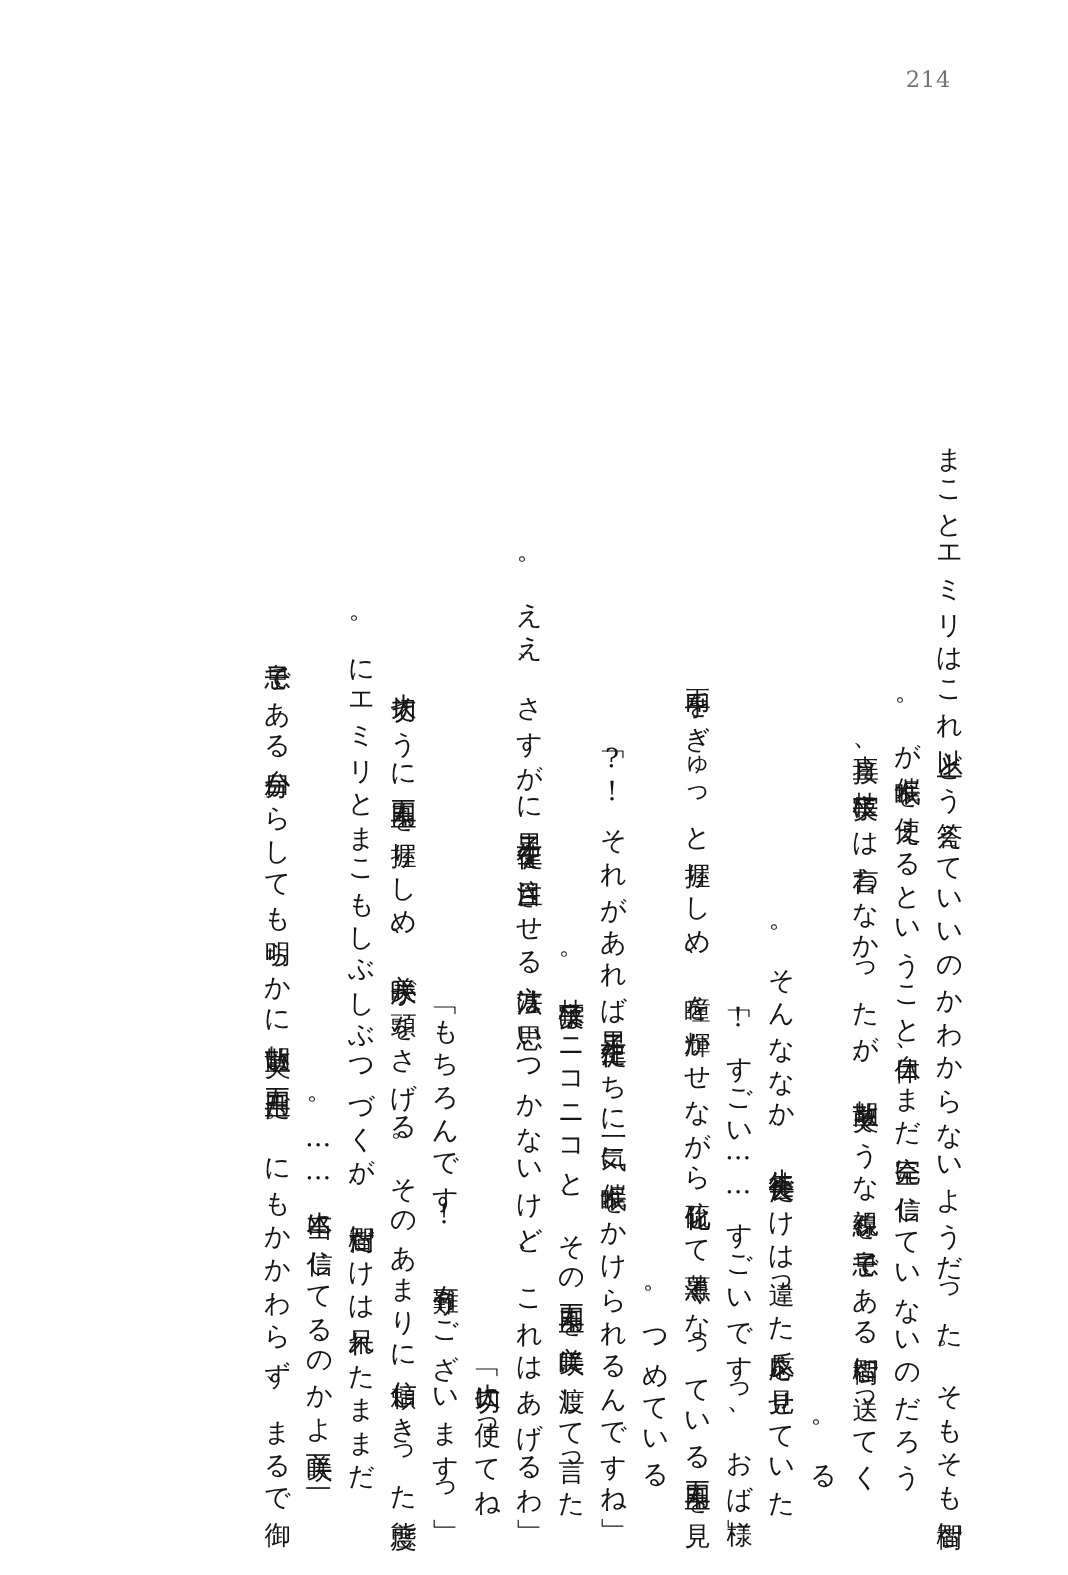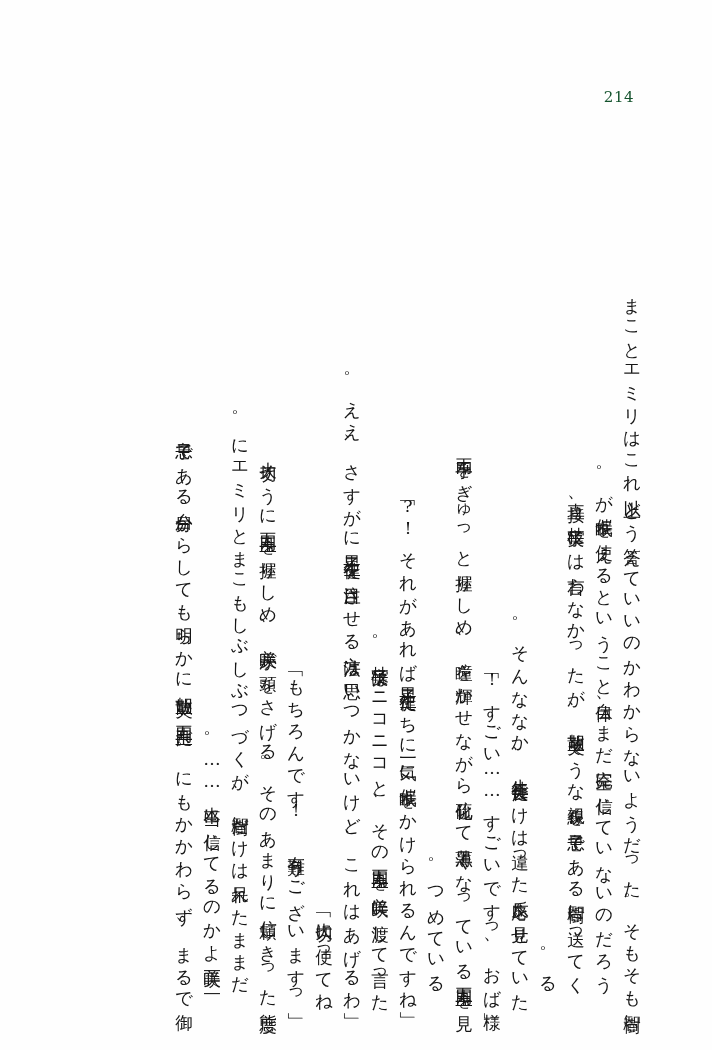--- a/index.html
+++ b/index.html
@@ -20,23 +20,22 @@
     height: 1050px;
     background: #fefefe;
   }
   
   .page-number {
     position: absolute;
     top: 44px;
     right: 78px;
     font-size: 15px;
     font-family: "DejaVu Serif", "Liberation Serif", serif;
-    color: #14532d;
+    color: #737373;
     letter-spacing: 0.5px;
-    margin-top: 44px;
   }
   
   .text-body {
     position: absolute;
     top: 86px;
     right: 72px;
     height: 900px;
     width: 580px;
     display: flex;
     flex-direction: row;

